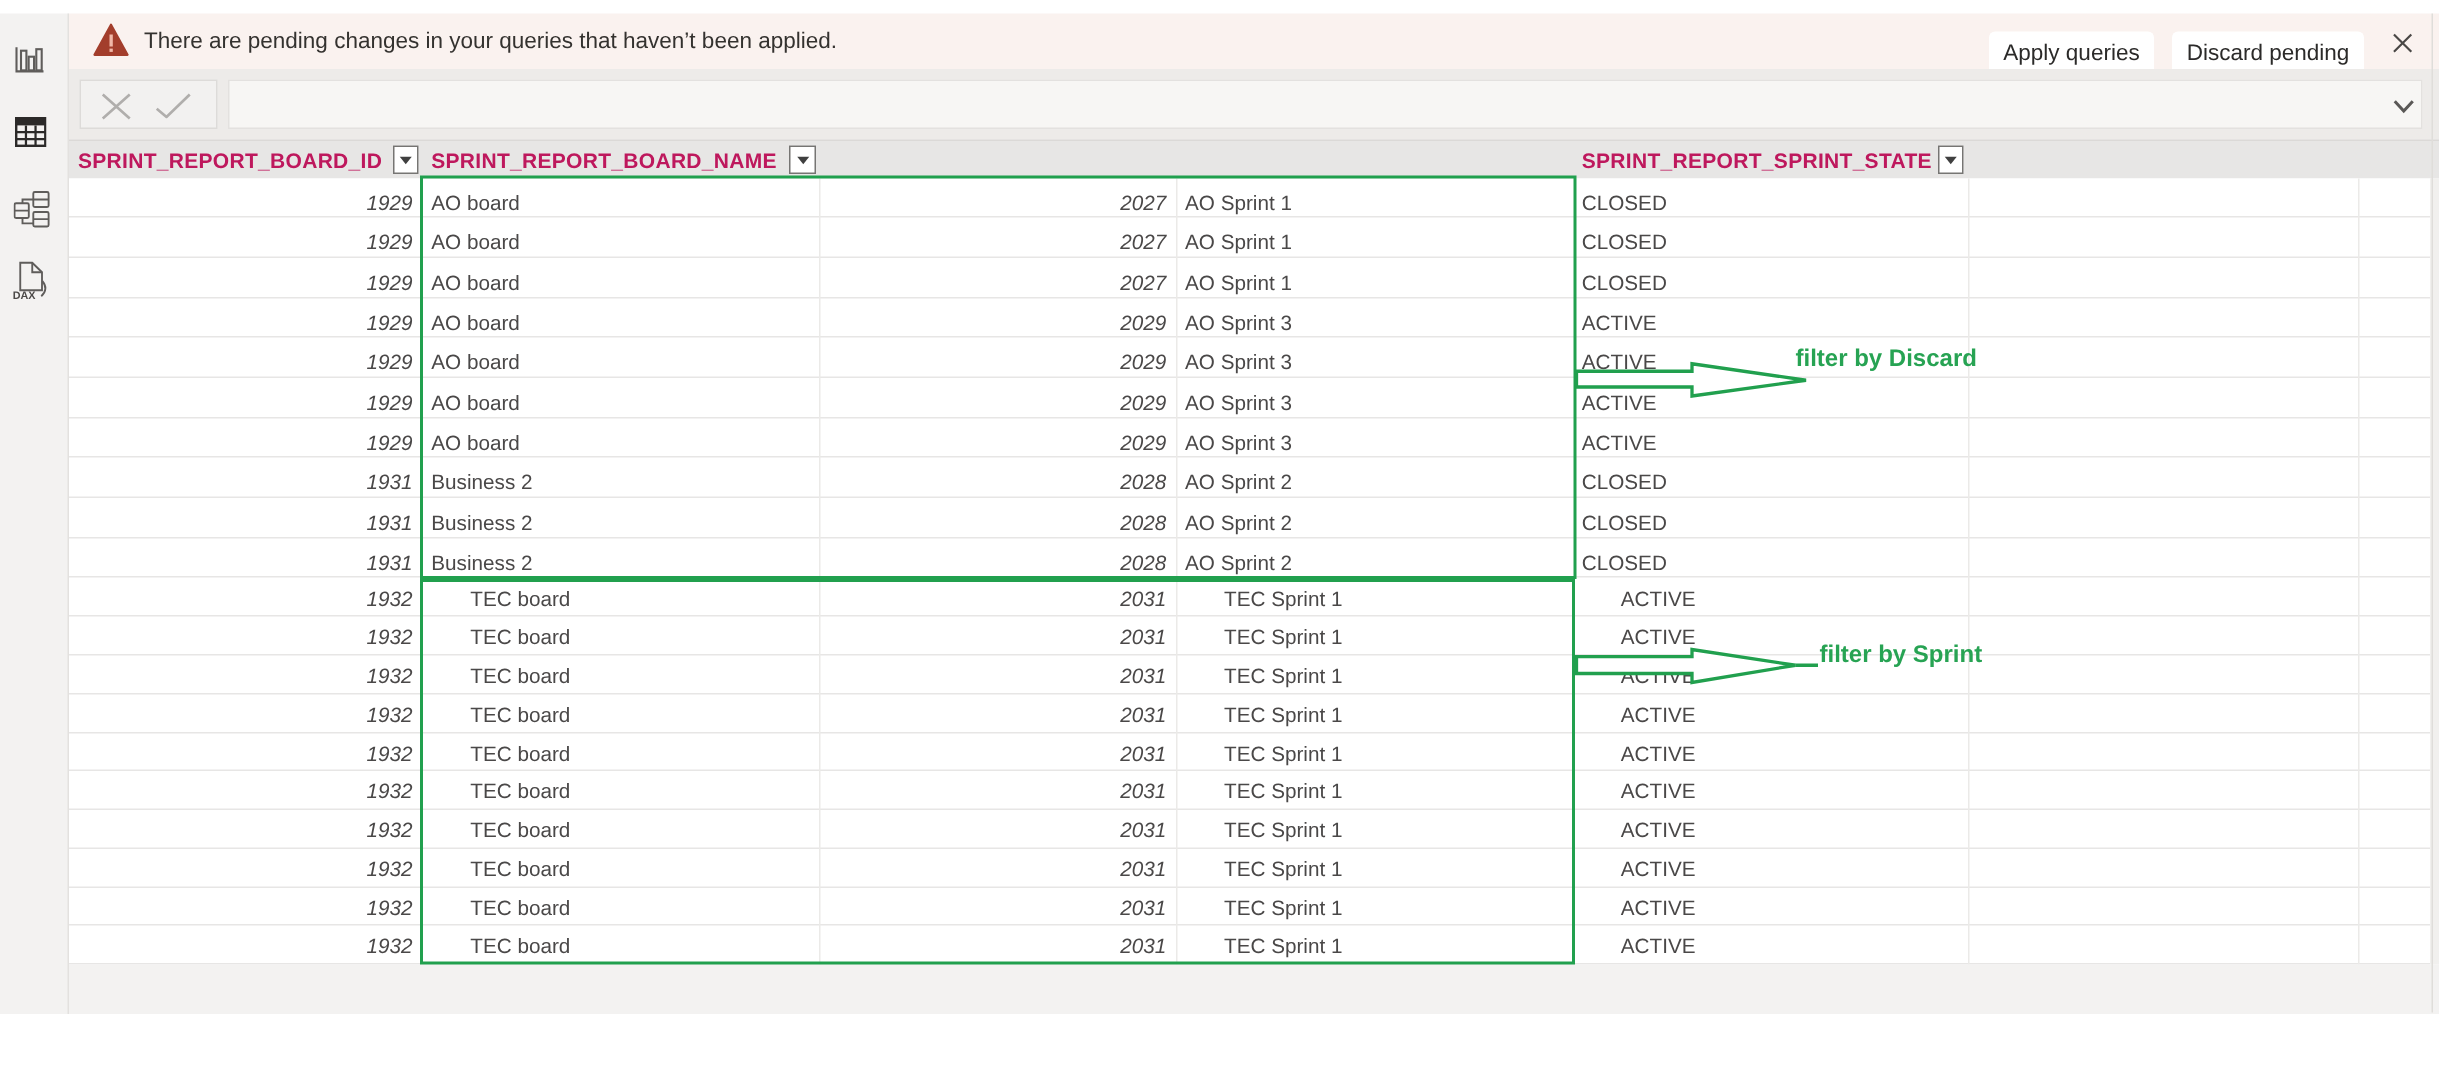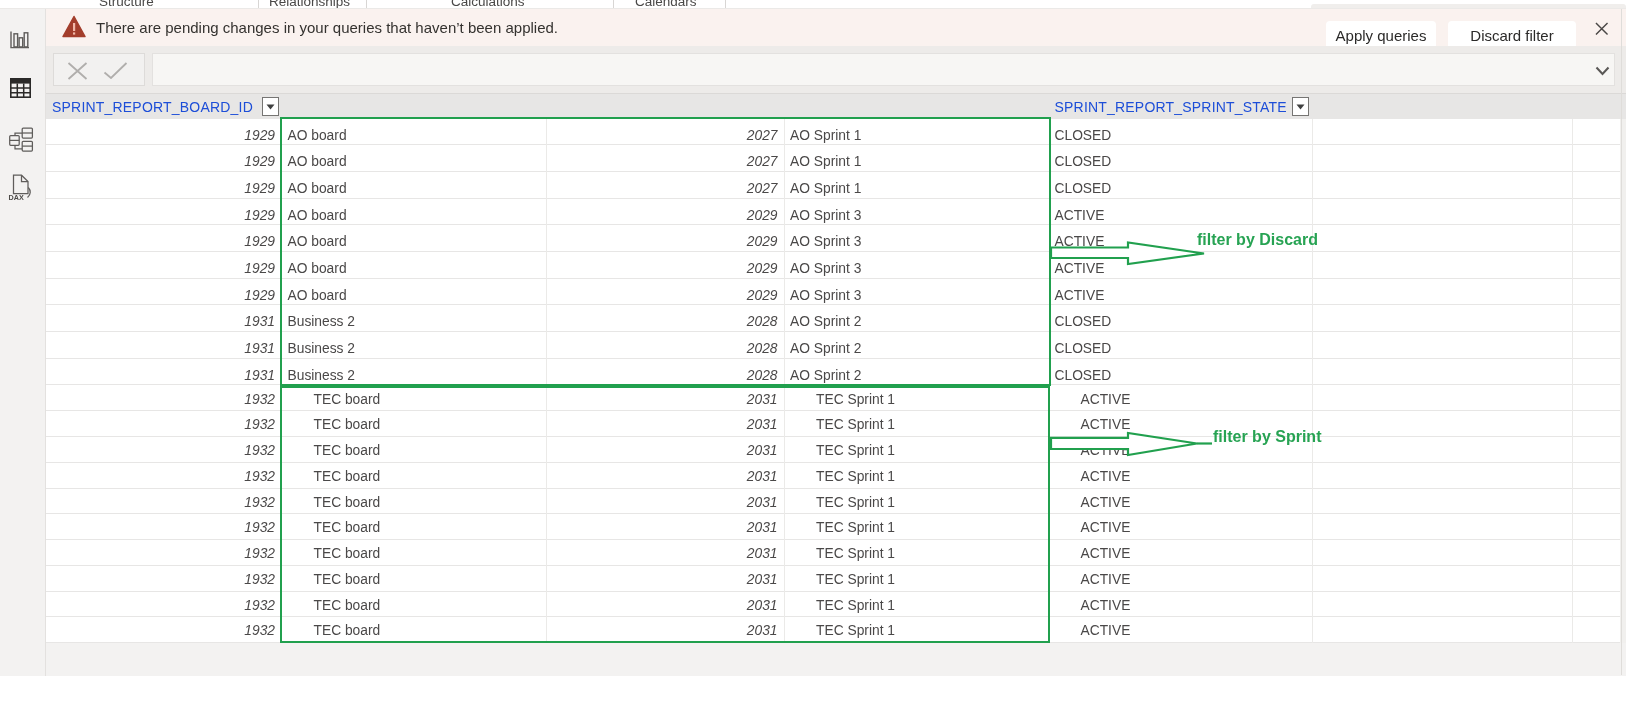--- a/index.html
+++ b/index.html
@@ -20,21 +20,21 @@
 .btn { position:absolute; top:12.5px; background:#fff; border-radius:4px; font-size:15px; color:#2b2a29; text-align:center; line-height:29px; height:29px; }
 
 
 #fbar { position:absolute; left:46px; top:46px; width:1580px; height:47px; background:#edebe9; }
 #xvbox { position:absolute; left:7px; top:7px; width:92px; height:33px; border:1px solid #dddbd9; background:#f2f1f0; }
 #finput { position:absolute; left:106px; top:7px; width:1463px; height:33px; background:#f7f6f4; border:1px solid #e3e1df; }
 
 
 #thead { position:absolute; left:46px; top:93px; width:1580px; height:25.5px; background:#e7e6e5; border-top:1px solid #dbd9d7; }
 .hcell { position:absolute; top:0; height:25.5px; }
-.hname { position:absolute; left:6px; top:4.5px; font-size:14px; font-weight:normal; color:#1d4ed8; letter-spacing:0.2px; white-space:nowrap; }
+.hname { position:absolute; left:6px; top:4.5px; font-size:14px; font-weight:bold; color:#be185d; letter-spacing:0.2px; white-space:nowrap; }
 .dd { position:absolute; right:2.5px; top:2.5px; width:17.5px; height:19px; background:#fff; border:1px solid #767573; text-align:center; }
 .dd svg { position:absolute; left:3.5px; top:6px; }
 
 
 #grid { position:absolute; left:46px; top:118.5px; width:1574px; height:524.5px; background:#fff; }
 .row { position:absolute; left:0; width:1574px; border-bottom:1px solid #e7e6e5; }
 .cell { position:absolute; top:0; height:100%; font-size:13.8px; color:#4a4848; white-space:nowrap; overflow:hidden; line-height:30px; padding-top:2px; }
 .num { font-style:italic; text-align:right; padding-right:6.5px; }
 .txt { text-align:left; padding-left:6px; }
 .row2 .cell { line-height:27px; padding-top:0;padding-left:32px; }
@@ -43,31 +43,20 @@
 
 .grect { position:absolute; border:2.5px solid #21a04e; }
 .gtext { position:absolute; font-size:16px; font-weight:bold; color:#27a353; white-space:nowrap; }
 
 #bottomstrip { position:absolute; left:46px; top:643px; width:1580px; height:32.5px; background:#f3f2f1; }
 #scrollstrip { position:absolute; left:1620px; top:118.5px; width:6px; height:524.5px; background:#f1f0ee; }
 #rightline { position:absolute; left:1620.5px; top:9px; width:1px; height:666px; background:#dfddda; }
 </style></head>
 <body>
 <div id="page">
-<div id="ribbon">
-  <span class="rlabel" style="left:99px;">Structure</span>
-  <span class="rlabel" style="left:269px;">Relationships</span>
-  <span class="rlabel" style="left:451px;">Calculations</span>
-  <span class="rlabel" style="left:635px;">Calendars</span>
-  <span class="rsep" style="left:258px;"></span>
-  <span class="rsep" style="left:366px;"></span>
-  <span class="rsep" style="left:613px;"></span>
-  <span class="rsep" style="left:725px;"></span>
-  <span style="position:absolute;left:1311px;top:4px;width:315px;height:5px;background:#f0eeec;border-radius:3px 3px 0 0;"></span>
-</div>
 <div id="sidebar">
   <svg class="abs" style="left:10px;top:22px;" width="22" height="18" viewBox="0 0 22 18" fill="none" stroke="#5f5d5b" stroke-width="1.4">
     <path d="M1 0.5 L1 16.6 L19 16.6"></path>
     <rect x="4" y="2.8" width="3.6" height="13.1"></rect>
         <rect x="9.1" y="6.8" width="3.6" height="9.1"></rect>
         <rect x="14.2" y="1.8" width="3.6" height="14.1"></rect>
   </svg>
   <svg class="abs" style="left:10px;top:69px;" width="21" height="20" viewBox="0 0 21 20">
     <rect x="0.8" y="0.8" width="19.4" height="18.4" fill="none" stroke="#2b2a29" stroke-width="1.6"></rect>
     <rect x="0.8" y="0.8" width="19.4" height="4.8" fill="#2b2a29"></rect>
@@ -90,21 +79,21 @@
   </svg>
 </div>
 <div id="banner">
   <svg class="abs" style="left:16px;top:6px;" width="24" height="23" viewBox="0 0 24 23">
     <path d="M12 1.5 L23 21.5 L1 21.5 Z" fill="#a33e2c" stroke="#a33e2c" stroke-width="1.5" stroke-linejoin="round"></path>
     <rect x="11" y="8" width="2.2" height="8" fill="#f1b8a8"></rect>
         <rect x="11" y="17.4" width="2.2" height="2.2" fill="#f1b8a8"></rect>
   </svg>
   <span class="msg">There are pending changes in your queries that haven’t been applied.</span>
   <div class="btn" style="left:1280px;width:110px;">Apply queries</div>
-  <div class="btn" style="left:1402px;width:128px;">Discard filter</div>
+  <div class="btn" style="left:1402px;width:128px;">Discard pending</div>
   <svg class="abs" style="left:1549px;top:13.5px;" width="13.5" height="13.5" viewBox="0 0 14 14" stroke="#4a4846" stroke-width="1.5">
         <path d="M1 1 L13 13 M13 1 L1 13"></path>
       </svg>
 </div>
 <div id="fbar">
   <div id="xvbox">
     <svg class="abs" style="left:13px;top:8px;" width="21" height="18" viewBox="0 0 21 18" stroke="#b0aeac" stroke-width="1.8" fill="none">
           <path d="M1.5 1 L19.5 17 M19.5 1 L1.5 17"></path>
         </svg>
     <svg class="abs" style="left:48.5px;top:8px;" width="25" height="17" viewBox="0 0 25 17" stroke="#b0aeac" stroke-width="1.8" fill="none">
@@ -113,20 +102,28 @@
   </div>
   <div id="finput">
     <svg class="abs" style="left:1442px;top:12px;" width="15" height="10" viewBox="0 0 15 10" stroke="#5a5856" stroke-width="2" fill="none">
           <path d="M1.5 1.5 L7.5 8 L13.5 1.5"></path>
         </svg>
   </div>
 </div>
 <div id="thead">
 <div class="hcell" style="left:0.0px;width:235.5px;">
         <span class="hname">SPRINT_REPORT_BOARD_ID</span>
+        <span class="dd">
+          <svg width="9" height="6" viewBox="0 0 9 6">
+            <path d="M0.5 0.5 L8.5 0.5 L4.5 5.5 Z" fill="#404040"></path>
+          </svg>
+        </span>
+      </div>
+<div class="hcell" style="left:235.5px;width:264.5px;">
+        <span class="hname">SPRINT_REPORT_BOARD_NAME</span>
         <span class="dd">
           <svg width="9" height="6" viewBox="0 0 9 6">
             <path d="M0.5 0.5 L8.5 0.5 L4.5 5.5 Z" fill="#404040"></path>
           </svg>
         </span>
       </div>
 <div class="hcell" style="left:1002.5px;width:263.0px;">
         <span class="hname">SPRINT_REPORT_SPRINT_STATE</span>
         <span class="dd">
           <svg width="9" height="6" viewBox="0 0 9 6">

